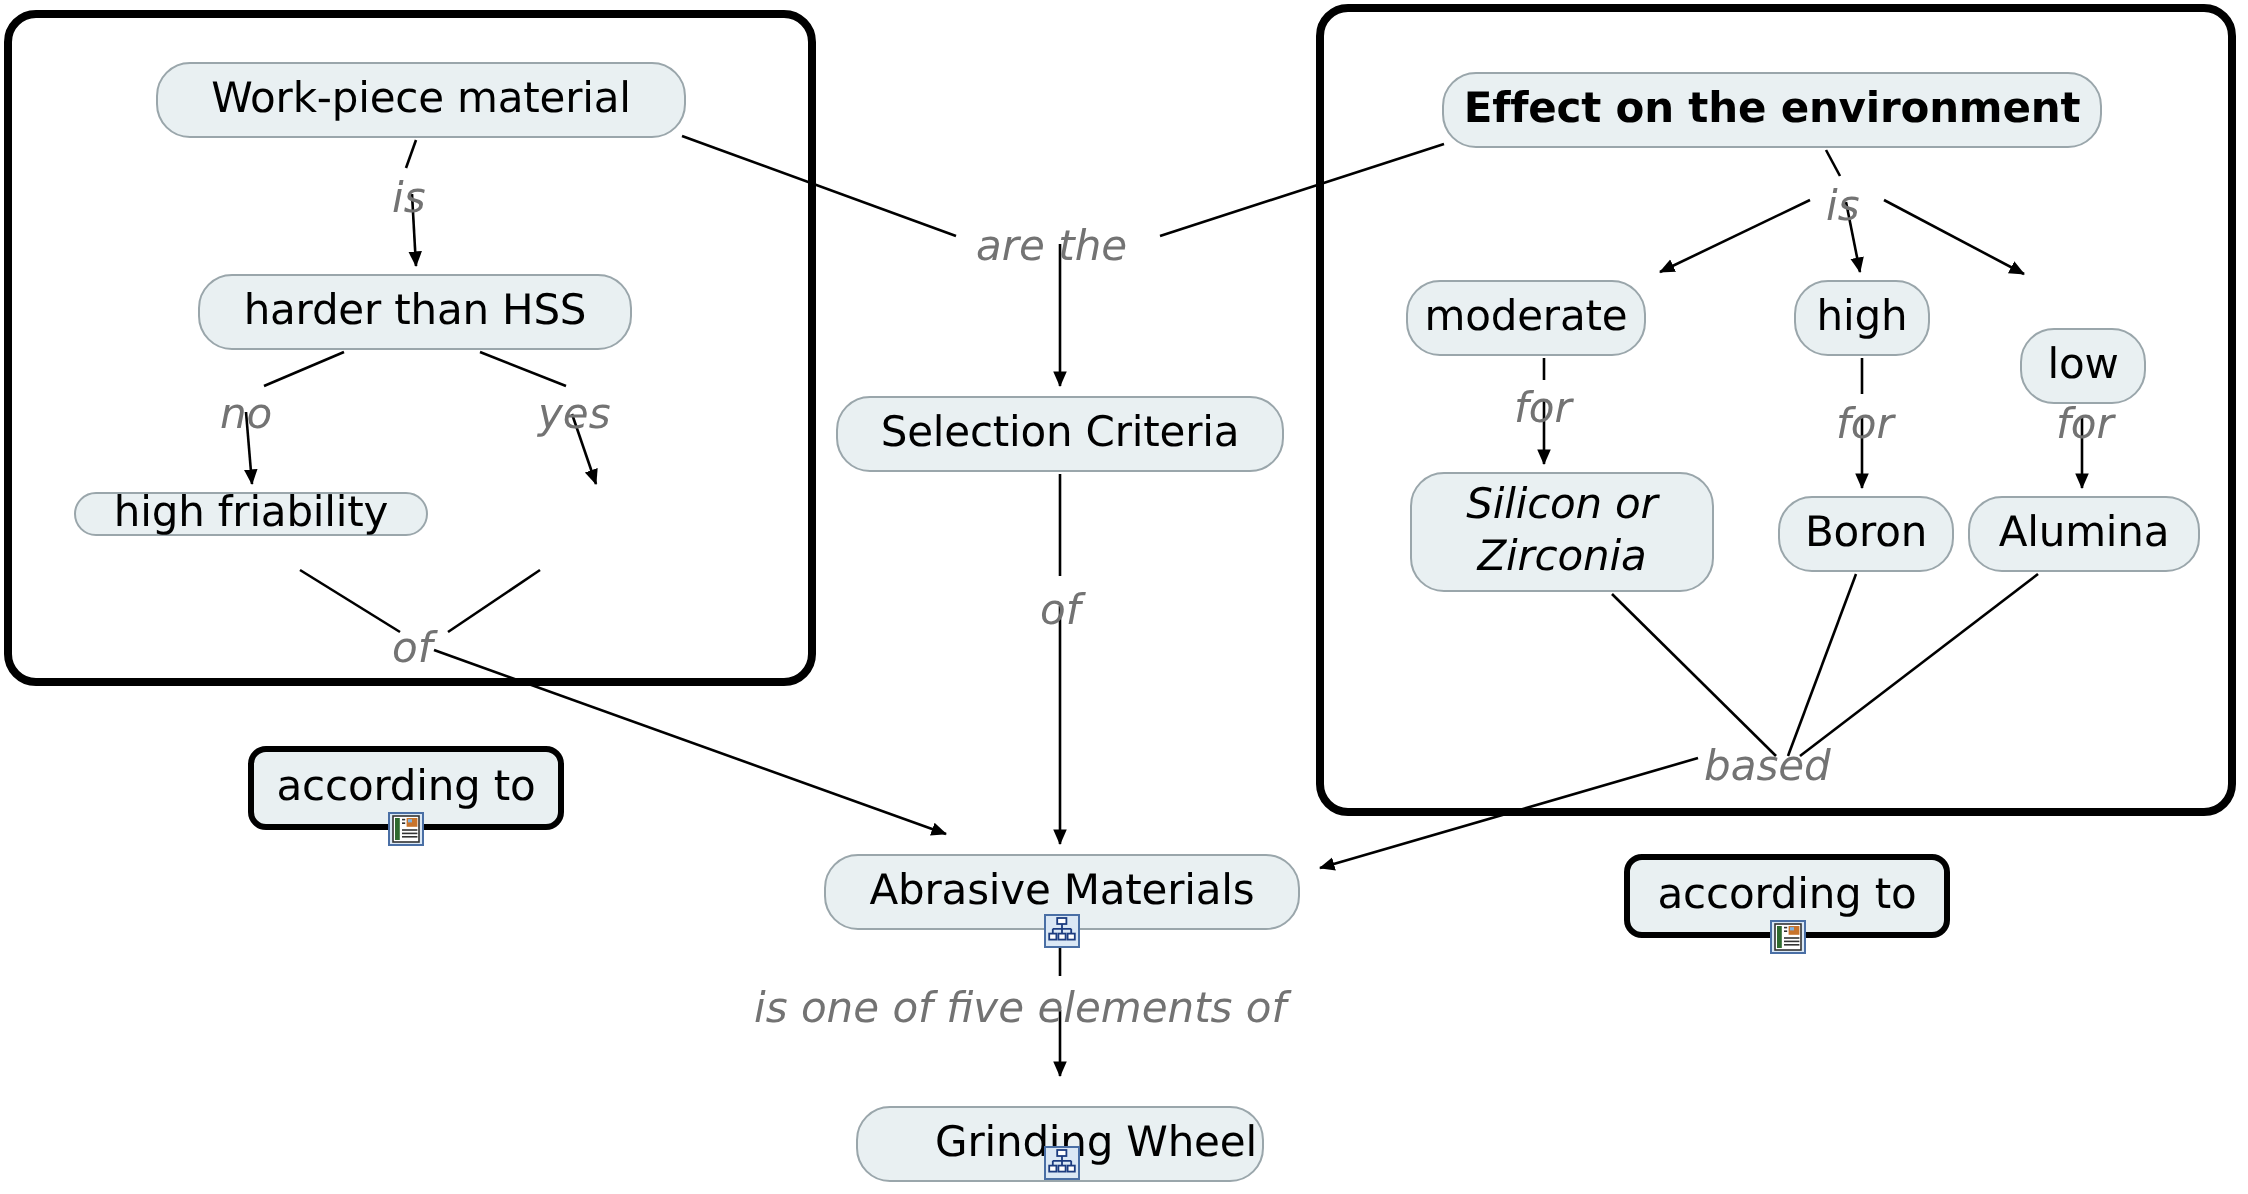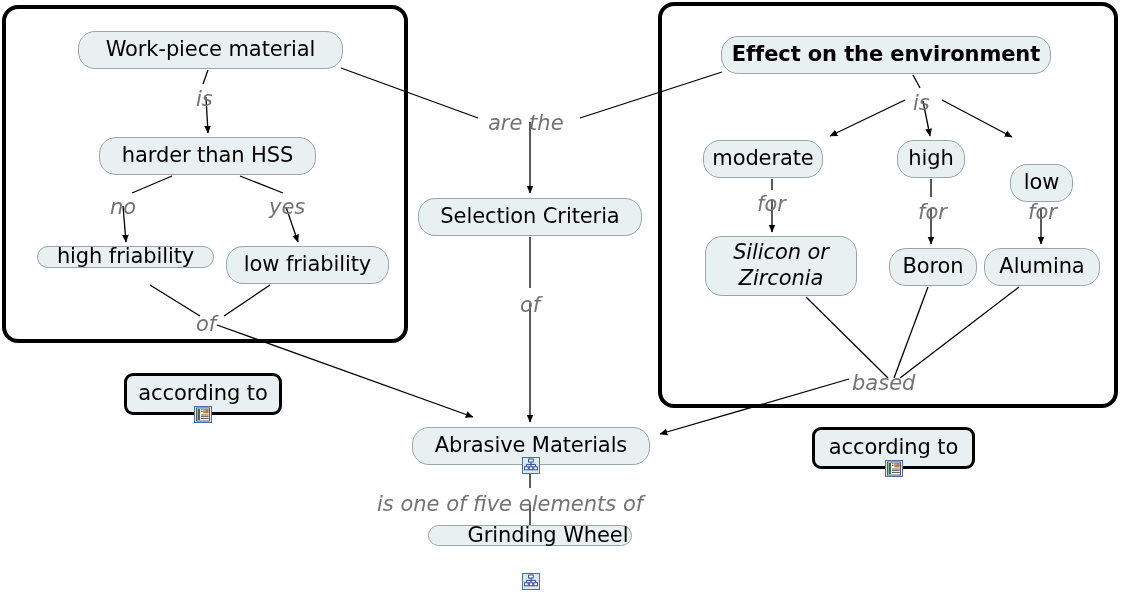--- a/index.html
+++ b/index.html
@@ -139,21 +139,20 @@
 
   <div class="group-panel" style="left:2px; top:5px; width:406px; height:338px;"></div>
   <div class="group-panel" style="left:658px; top:2px; width:460px; height:406px;"></div>
 
   <div class="node" style="left:78px; top:31px; width:265px; height:38px;">Work-piece material</div>
 
   <div class="node" style="left:99px; top:137px; width:217px; height:38px;">harder than HSS</div>
 
   <div class="node" style="left:37px; top:246px; width:177px; height:22px;">high friability</div>
 
-  <div class="node" style="left:226px; top:246px; width:163px; height:38px;">low friability</div>
 
   <div class="node thick" style="left:124px; top:373px; width:158px; height:42px;">according to</div>
   <span class="badge" style="left:194px; top:406px;">
     <svg viewBox="0 0 18 17" width="18" height="17" xmlns="http://www.w3.org/2000/svg">
       <rect x="0.5" y="0.5" width="17" height="16" fill="#dbe8f5" stroke="#4a6fa5"></rect>
       <rect x="2.5" y="2" width="13" height="13" fill="#ffffff" stroke="#333333" stroke-width="0.8"></rect>
       <rect x="3.5" y="3" width="2.4" height="11" fill="#2f6a2f"></rect>
       <rect x="9.3" y="3" width="5.4" height="4.4" fill="#c8742c"></rect>
       <rect x="10" y="3.6" width="2" height="1.6" fill="#7fb2e0"></rect>
       <g fill="#333333">
@@ -173,21 +172,21 @@
     <svg viewBox="0 0 18 17" width="18" height="17" xmlns="http://www.w3.org/2000/svg">
       <rect x="0.5" y="0.5" width="17" height="16" fill="#dbe8f5" stroke="#4a6fa5"></rect>
       <rect x="6.6" y="2" width="4.6" height="3" fill="#ffffff" stroke="#1c3c80" stroke-width="0.9"></rect>
       <path d="M9,5 L9,7.4 M4.4,7.4 L13.6,7.4 M4.4,7.4 L4.4,9.6 M9,7.4 L9,9.6 M13.6,7.4 L13.6,9.6" stroke="#1c3c80" stroke-width="0.9" fill="none"></path>
       <rect x="2.6" y="9.8" width="3.6" height="3" fill="#ffffff" stroke="#1c3c80" stroke-width="0.9"></rect>
       <rect x="7.2" y="9.8" width="3.6" height="3" fill="#ffffff" stroke="#1c3c80" stroke-width="0.9"></rect>
       <rect x="11.8" y="9.8" width="3.6" height="3" fill="#ffffff" stroke="#1c3c80" stroke-width="0.9"></rect>
     </svg>
   </span>
 
-  <div class="node" style="left:428px; top:525px; width:204px; height:21px;padding-left:36px;">Grinding Wheel</div>
+  <div class="node" style="left:428px; top:553px; width:204px; height:38px;padding-left:36px;">Grinding Wheel</div>
   <span class="badge" style="left:522px; top:573px;">
     <svg viewBox="0 0 18 17" width="18" height="17" xmlns="http://www.w3.org/2000/svg">
       <rect x="0.5" y="0.5" width="17" height="16" fill="#dbe8f5" stroke="#4a6fa5"></rect>
       <rect x="6.6" y="2" width="4.6" height="3" fill="#ffffff" stroke="#1c3c80" stroke-width="0.9"></rect>
       <path d="M9,5 L9,7.4 M4.4,7.4 L13.6,7.4 M4.4,7.4 L4.4,9.6 M9,7.4 L9,9.6 M13.6,7.4 L13.6,9.6" stroke="#1c3c80" stroke-width="0.9" fill="none"></path>
       <rect x="2.6" y="9.8" width="3.6" height="3" fill="#ffffff" stroke="#1c3c80" stroke-width="0.9"></rect>
       <rect x="7.2" y="9.8" width="3.6" height="3" fill="#ffffff" stroke="#1c3c80" stroke-width="0.9"></rect>
       <rect x="11.8" y="9.8" width="3.6" height="3" fill="#ffffff" stroke="#1c3c80" stroke-width="0.9"></rect>
     </svg>
   </span>

